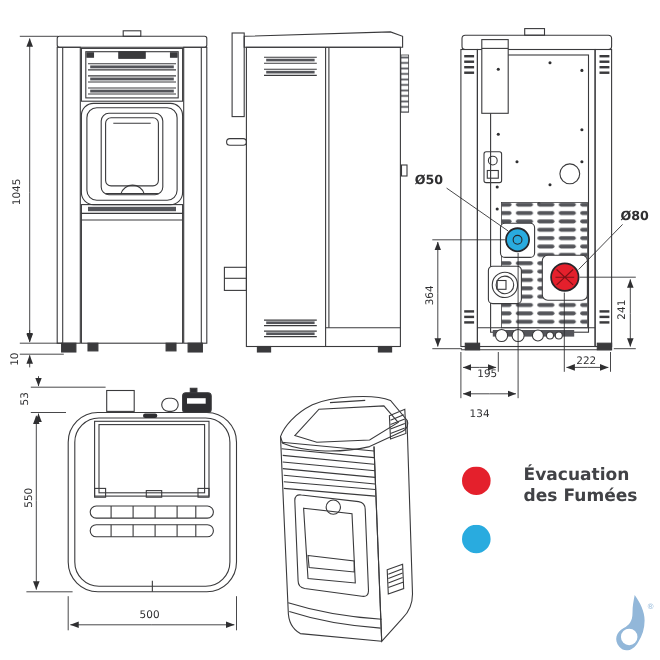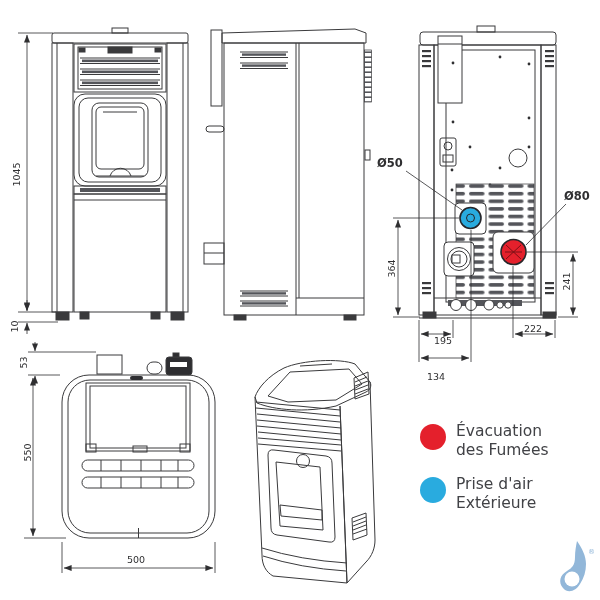--- a/index.html
+++ b/index.html
@@ -6,21 +6,21 @@
   .canvas{position:relative;width:600px;height:600px;background:#ffffff;overflow:hidden;
           font-family:"DejaVu Sans","Liberation Sans",sans-serif;}
   svg{position:absolute;left:0;top:0;}
   .dim{position:absolute;font-size:9.5px;color:#2f2f31;text-align:center;width:40px;height:13px;
        line-height:13px;letter-spacing:0px;}
   .dim.v{transform:rotate(-90deg);}
   .dia{position:absolute;font-size:11.5px;font-weight:bold;color:#2f2f31;width:44px;text-align:left;}
   .legend{position:absolute;left:420px;top:422px;width:170px;}
   .legend-row{display:flex;align-items:flex-start;margin-bottom:14px;}
   .legend-dot{flex:0 0 28px;margin-right:8px;margin-top:2px;}
-  .legend-label{font-size:15.5px;font-weight:400;color:#414246;line-height:1.25;white-space:pre-line;}
+  .legend-label{font-size:15.5px;font-weight:700;color:#414246;line-height:1.25;white-space:pre-line;margin-left:20px;}
   .logo{position:absolute;left:551px;top:538px;width:44px;height:60px;}
 </style>
 </head>
 <body>
 
 <div class="canvas">
 
 <svg width="600" height="600" viewBox="0 0 600 600">
   <defs>
     <marker id="ar" markerWidth="9" markerHeight="9" refX="7.6" refY="4" orient="auto" markerUnits="userSpaceOnUse">
@@ -317,22 +317,20 @@
     <svg class="legend-dot" width="28" height="28" style="position:static">
       <circle cx="13" cy="13" r="13" fill="#e4202c"></circle>
     </svg>
     <div class="legend-label">Évacuation
 des Fumées</div>
   </div>
   <div class="legend-row">
     <svg class="legend-dot" width="28" height="28" style="position:static">
       <circle cx="13" cy="13" r="13" fill="#29abdf"></circle>
     </svg>
-    <div class="legend-label">Prise d'air
-Extérieure</div>
   </div>
 </div>
 
 <svg class="logo" width="44" height="60" viewBox="0 0 44 60">
   <path d="M26,3 C31,10 35,18 35,26 C35,33 33,40 29,46 C25,53 17,56 12,50 C7,44 9,37 16,33 C21,30 24,27 24,19 C24,13 25,8 26,3 Z" stroke="none" fill="#92b7d9"></path>
   <circle cx="21" cy="41" r="7.5" fill="#ffffff"></circle>
   <text x="37" y="16" font-size="7" fill="#92b7d9">®</text>
 </svg>
 
 </div>

